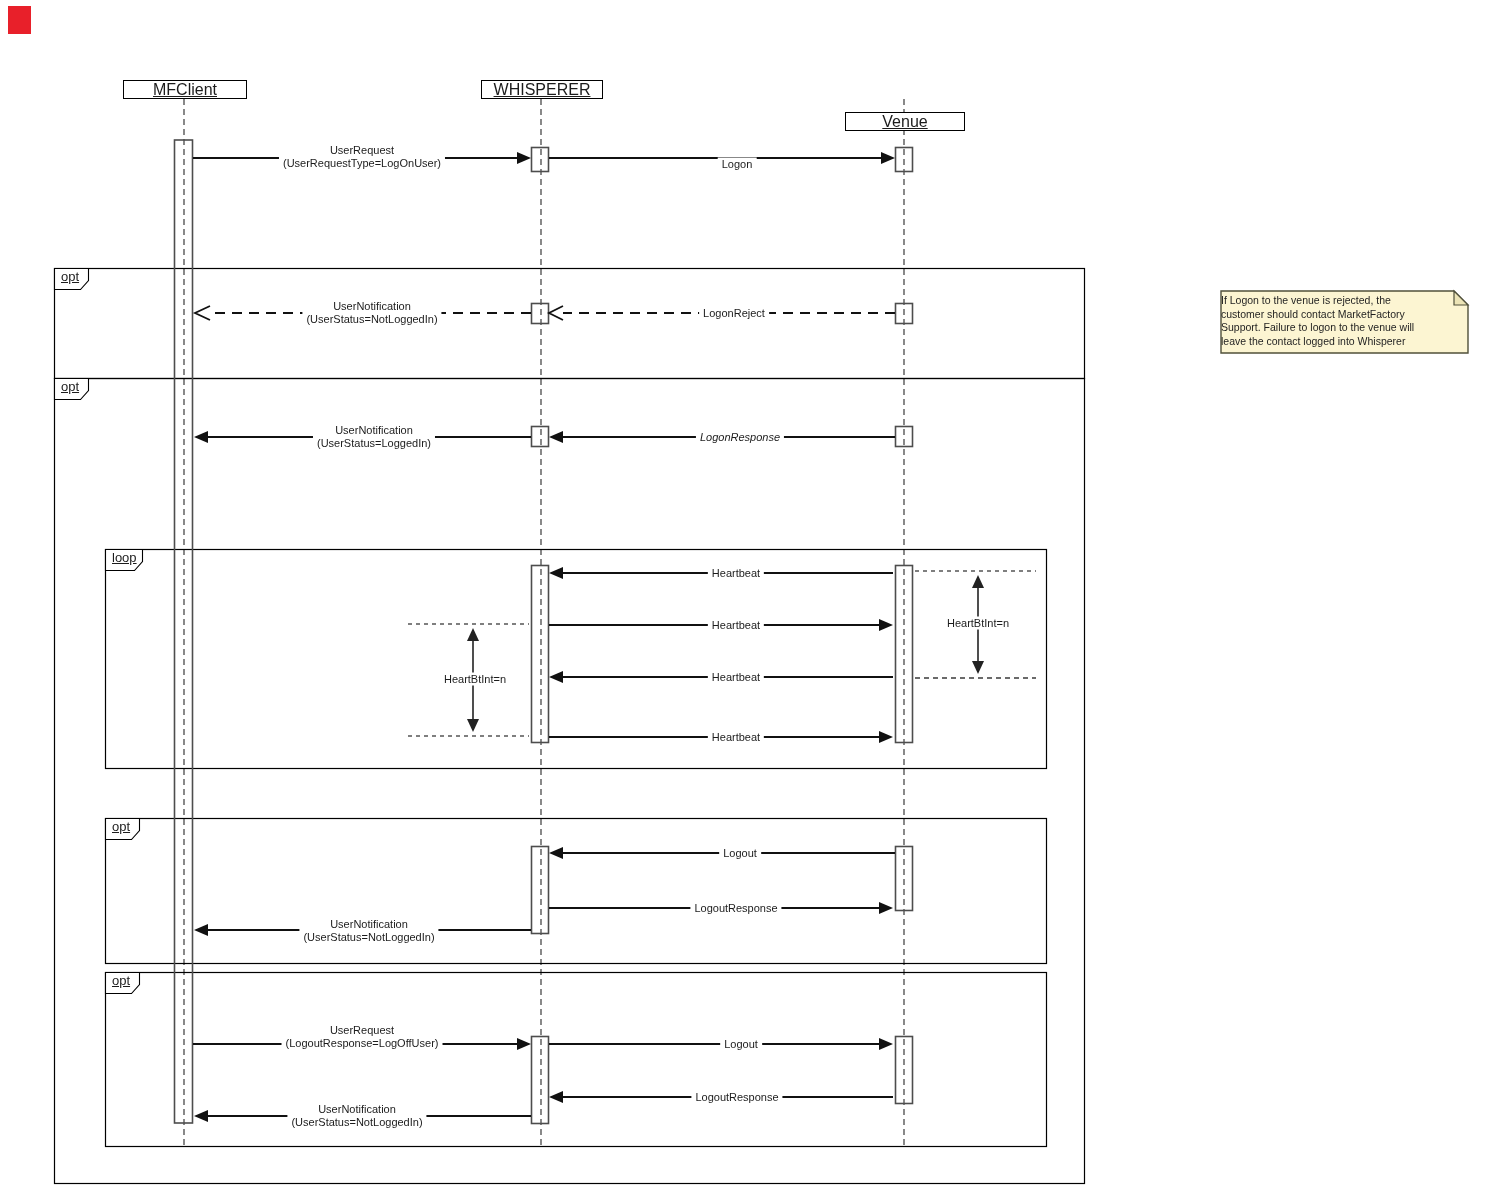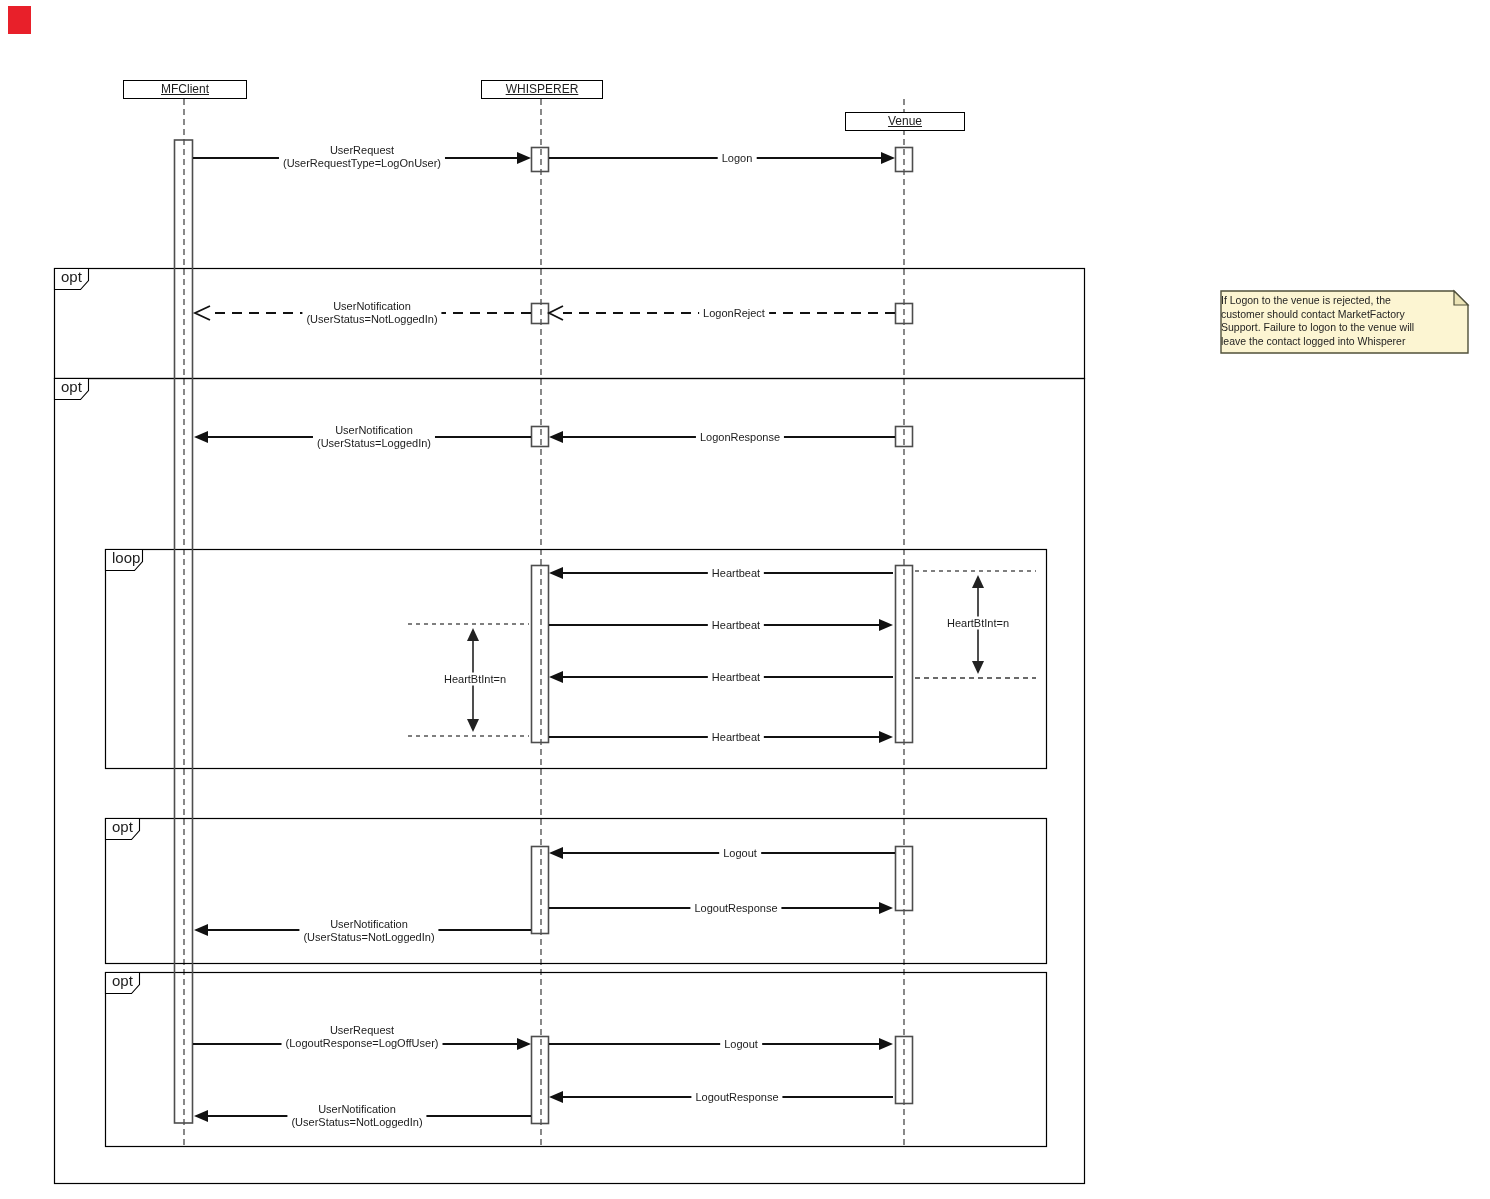--- a/index.html
+++ b/index.html
@@ -4,29 +4,29 @@
 <style>
   html,body{margin:0;padding:0;background:#ffffff;}
   #canvas{
     position:relative;width:1490px;height:1199px;background:#ffffff;overflow:hidden;
     font-family:"Liberation Sans",sans-serif;color:#1c1c1c;
   }
   #overlay{position:absolute;left:0;top:0;}
   .marker{position:absolute;left:8px;top:6px;width:23px;height:28px;background:#e8202a;}
   .actor{
     position:absolute;top:80px;height:17px;border:1.4px solid #000;background:#fff;
-    text-align:center;font-size:12px;line-height:17px;
+    text-align:center;font-size:16px;line-height:17px;
   }
   .actor span{text-decoration:underline;}
   .lbl{
     position:absolute;transform:translate(-50%,-50%);background:#ffffff;
     padding:0 4px;font-size:11px;line-height:13px;text-align:center;
     white-space:nowrap;color:#1c1c1c;z-index:5;
   }
-  .tab-lbl{position:absolute;font-size:15px;line-height:13px;color:#1c1c1c;z-index:6;}
+  .tab-lbl{position:absolute;font-size:13px;line-height:13px;color:#1c1c1c;z-index:6;text-decoration:underline;}
   .note-text{
     position:absolute;left:1221px;top:294px;width:281px;
     font-size:10.5px;line-height:13.5px;text-align:left;color:#1f1f1f;z-index:6;
   }
 </style>
 </head>
 <body>
 
 <div id="canvas">
 
@@ -153,33 +153,33 @@
   <div class="tab-lbl" style="left:61px;top:270px;">opt</div>
   <div class="tab-lbl" style="left:61px;top:380px;">opt</div>
   <div class="tab-lbl" style="left:112px;top:551px;">loop</div>
   <div class="tab-lbl" style="left:112px;top:820px;">opt</div>
   <div class="tab-lbl" style="left:112px;top:974px;">opt</div>
 
   <div class="lbl" style="left:362px;top:157px;">
     <div>UserRequest</div>
     <div>(UserRequestType=LogOnUser)</div>
   </div>
-  <div class="lbl" style="left:737px;top:158px;">Logon</div>
+  <div class="lbl" style="left:737px;top:164px;">Logon</div>
 
   <div class="lbl" style="left:372px;top:313px;">
     <div>UserNotification</div>
     <div>(UserStatus=NotLoggedIn)</div>
   </div>
   <div class="lbl" style="left:734px;top:313px;">LogonReject</div>
 
   <div class="lbl" style="left:374px;top:437px;">
     <div>UserNotification</div>
     <div>(UserStatus=LoggedIn)</div>
   </div>
-  <div class="lbl" style="left:740px;top:437px;">LogonResponse</div>
+  <div class="lbl" style="left:740px;top:437px;font-style:italic;">LogonResponse</div>
 
   <div class="lbl" style="left:736px;top:573px;">Heartbeat</div>
   <div class="lbl" style="left:736px;top:625px;">Heartbeat</div>
   <div class="lbl" style="left:736px;top:677px;">Heartbeat</div>
   <div class="lbl" style="left:736px;top:737px;">Heartbeat</div>
 
   <div class="lbl" style="left:475px;top:679px;">HeartBtInt=n</div>
   <div class="lbl" style="left:978px;top:623px;">HeartBtInt=n</div>
 
   <div class="lbl" style="left:740px;top:853px;">Logout</div>

